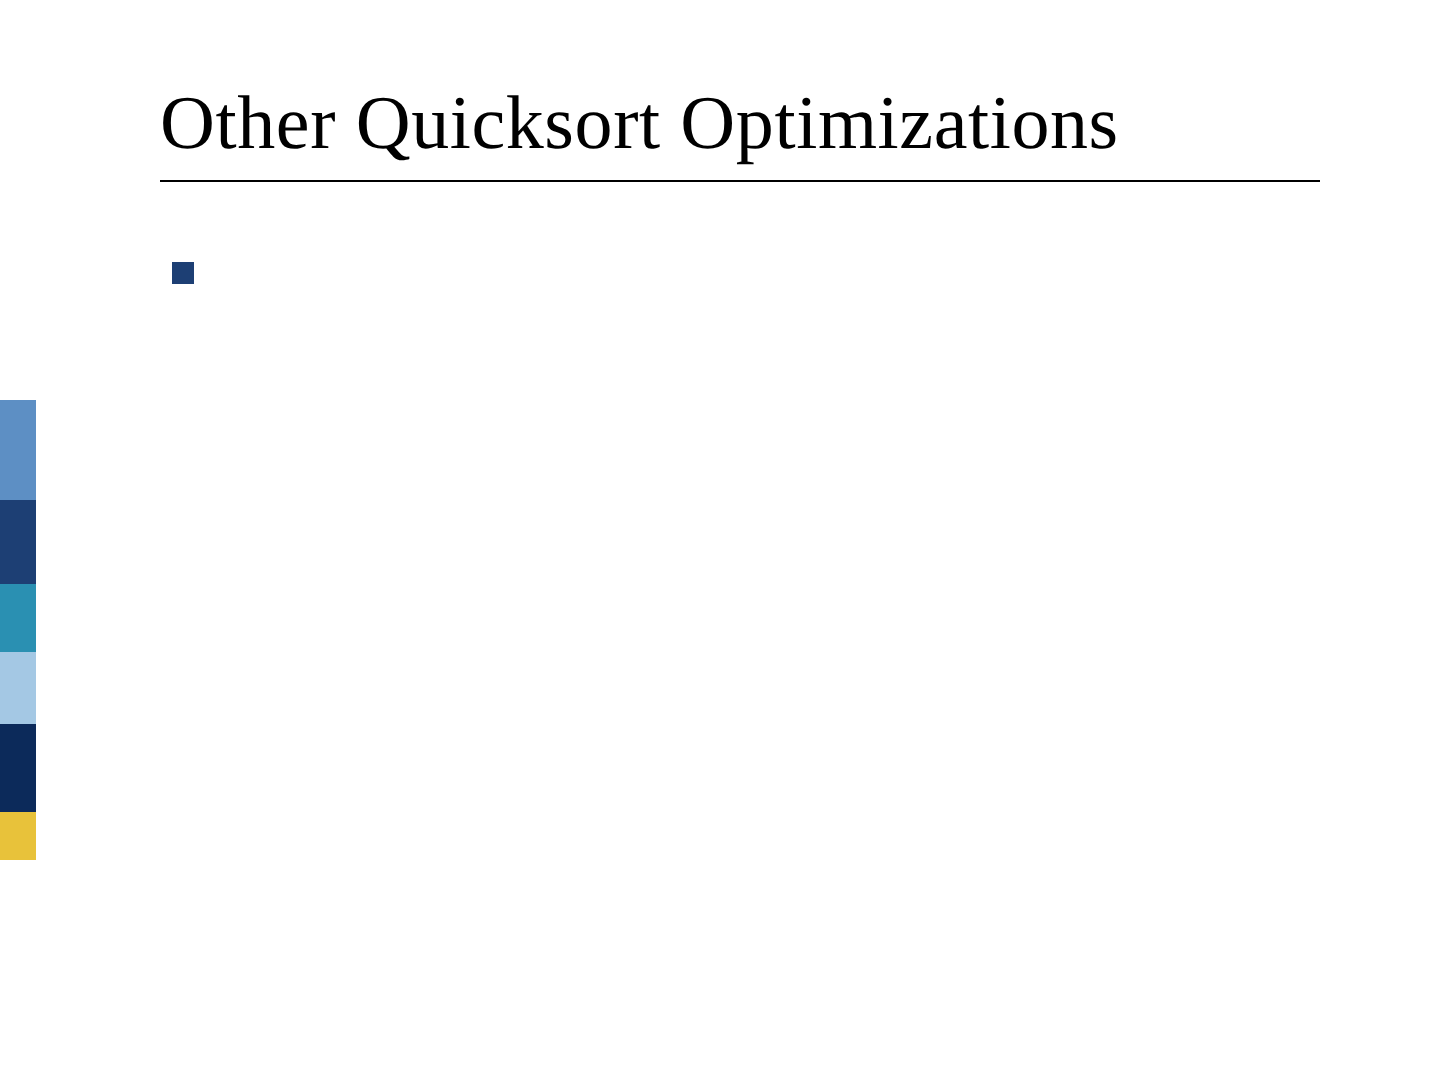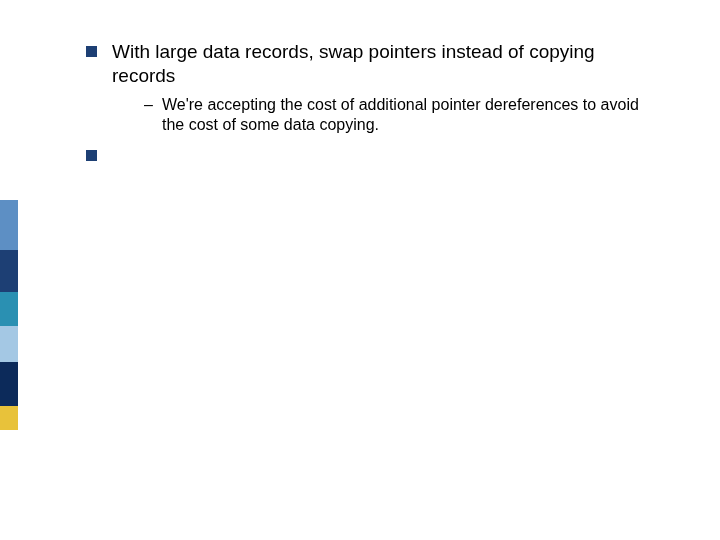--- a/index.html
+++ b/index.html
@@ -82,26 +82,19 @@
 <body>
 
 <div class="stripe s1"></div>
 <div class="stripe s2"></div>
 <div class="stripe s3"></div>
 <div class="stripe s4"></div>
 <div class="stripe s5"></div>
 <div class="stripe s6"></div>
 
 <div class="slide">
+  <h1 class="title">Other Quicksort Optimizations</h1>
 
   <ul class="bullets">
-    <li>
-      <span>With large data records, swap pointers instead of copying records</span>
-      <ul class="sub">
-        <li>
-          <span>We're accepting the cost of additional pointer dereferences to avoid the cost of some data copying.</span>
-        </li>
-      </ul>
-    </li>
     <li>
     </li>
   </ul>
 </div>
 
 </body></html>

